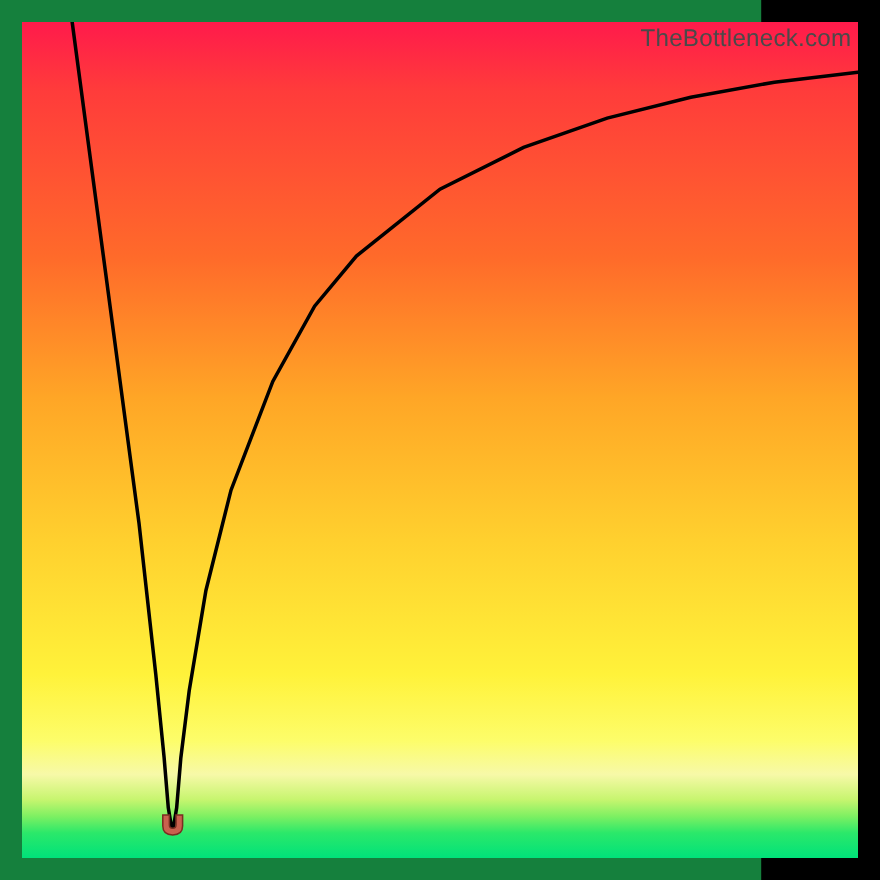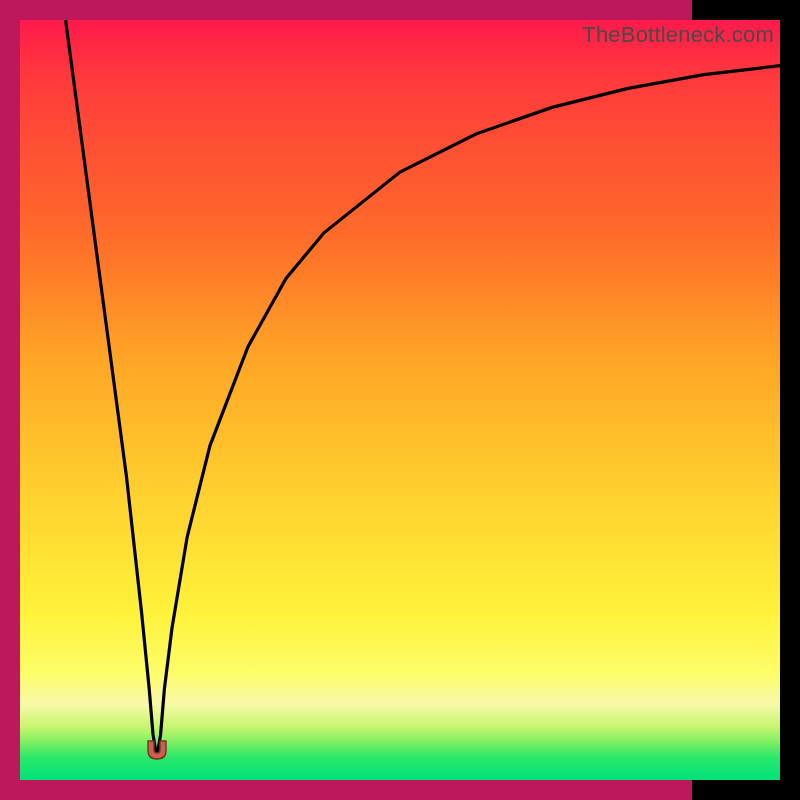--- a/index.html
+++ b/index.html
@@ -8,21 +8,21 @@
     width: 800px;
     height: 800px;
     background: #000;
     font-family: Arial, Helvetica, sans-serif;
     overflow: hidden;
   }
   .outer {
     position: relative;
     width: 692px;
     height: 800px;
-    background: #be185d;
+    background: #15803d;
   }
   .plot {
     position: absolute;
     left: 20px;
     top: 20px;
     width: 760px;
     height: 760px;
     
     background: linear-gradient(
       to bottom,

